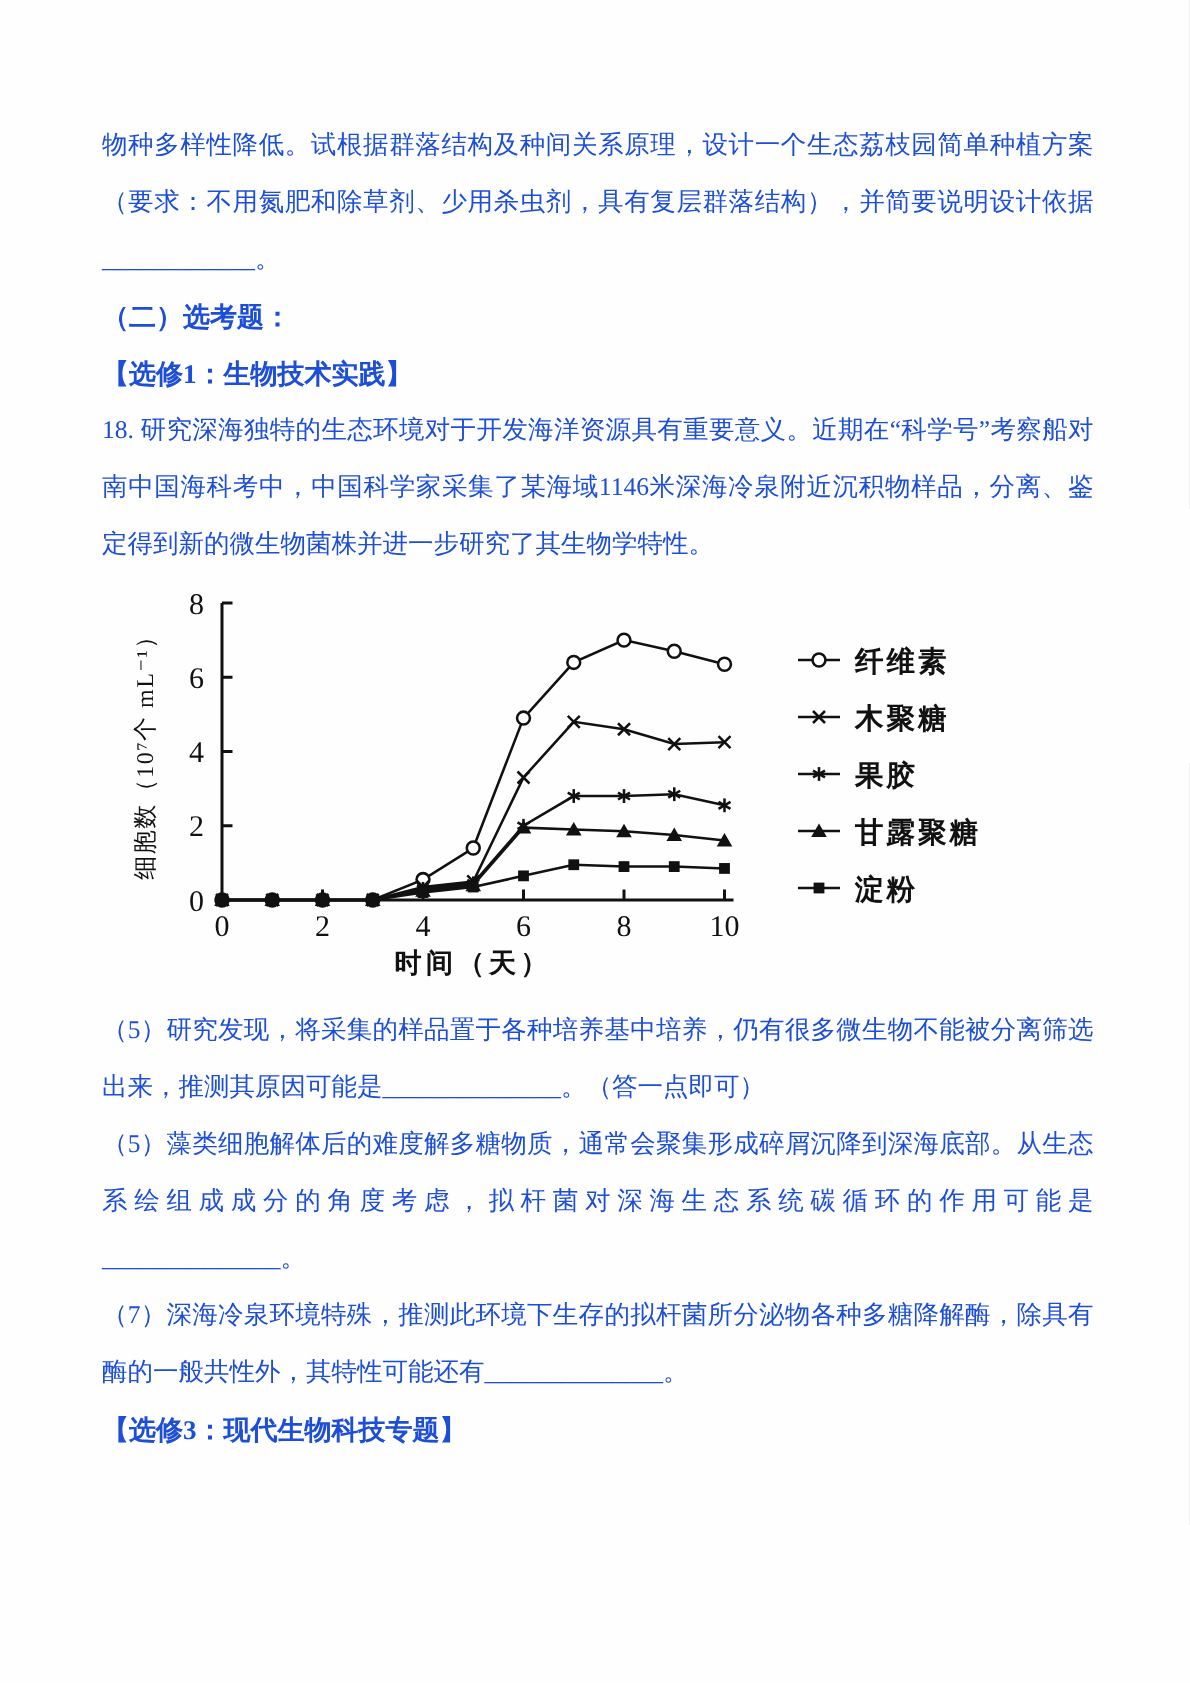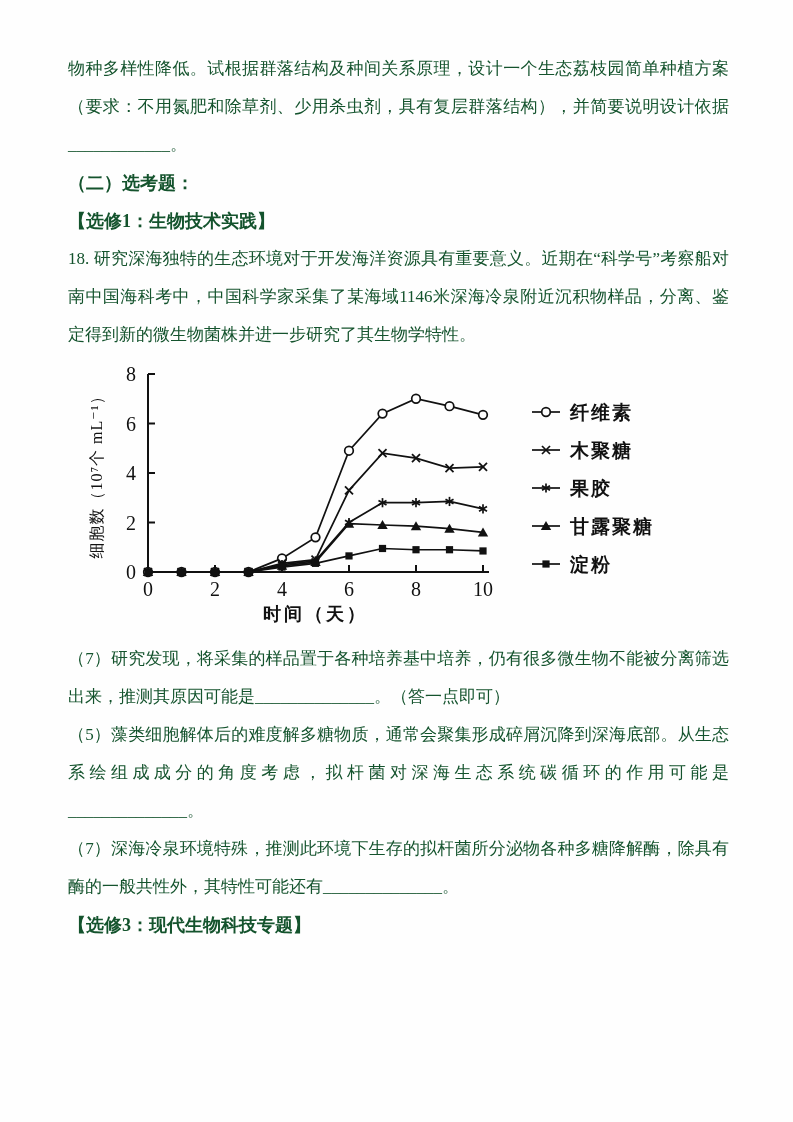--- a/index.html
+++ b/index.html
@@ -2,25 +2,25 @@
 <html><head>
 <meta charset="utf-8">
 <style>
   html,body{margin:0;padding:0;background:#e8e8e8;}
   .page{
     position:relative;
     width:793px;height:1122px;
     margin:0 auto;
     background:#fefefe;
     box-sizing:border-box;
-    padding:50px 64px 0 68px;
+    padding:78px 64px 0 68px;
     font-family:"Liberation Serif","DejaVu Serif",serif;
     font-size:17px;
     line-height:38px;
-    color:#14532d;
+    color:#1d4ed8;
     overflow:hidden;
   }
   p{margin:0;text-align:justify;}
   .heading{font-weight:bold;font-size:18px;}
   .chart-wrap{margin:6px 0 2px 16px;}
   svg text{font-family:"Liberation Serif","DejaVu Serif",serif;}
 </style>
 </head>
 <body>
 
@@ -191,19 +191,19 @@
           </g>
           <g>
             <line x1="448" y1="204" x2="476" y2="204" stroke="#111111" stroke-width="1.7"></line>
             <rect x="458.4" y="200.4" width="7.2" height="7.2" fill="#111111"></rect>
             <text x="486" y="211" font-size="19" fill="#111111" font-weight="bold" letter-spacing="2">淀粉</text>
           </g>
         </g>
       </svg>
   </div>
 
-  <p>（7）研究发现，将采集的样品置于各种培养基中培养，仍有很多微生物不能被分离筛选出来，推测其原因可能是______________。（答一点即可）</p>
+  <p>（5）研究发现，将采集的样品置于各种培养基中培养，仍有很多微生物不能被分离筛选出来，推测其原因可能是______________。（答一点即可）</p>
   <p>（5）藻类细胞解体后的难度解多糖物质，通常会聚集形成碎屑沉降到深海底部。从生态系绘组成成分的角度考虑，拟杆菌对深海生态系统碳循环的作用可能是______________。</p>
   <p>（7）深海冷泉环境特殊，推测此环境下生存的拟杆菌所分泌物各种多糖降解酶，除具有酶的一般共性外，其特性可能还有______________。</p>
 
   <p class="heading">【选修3：现代生物科技专题】</p>
 
 </div>
 
 </body></html>

